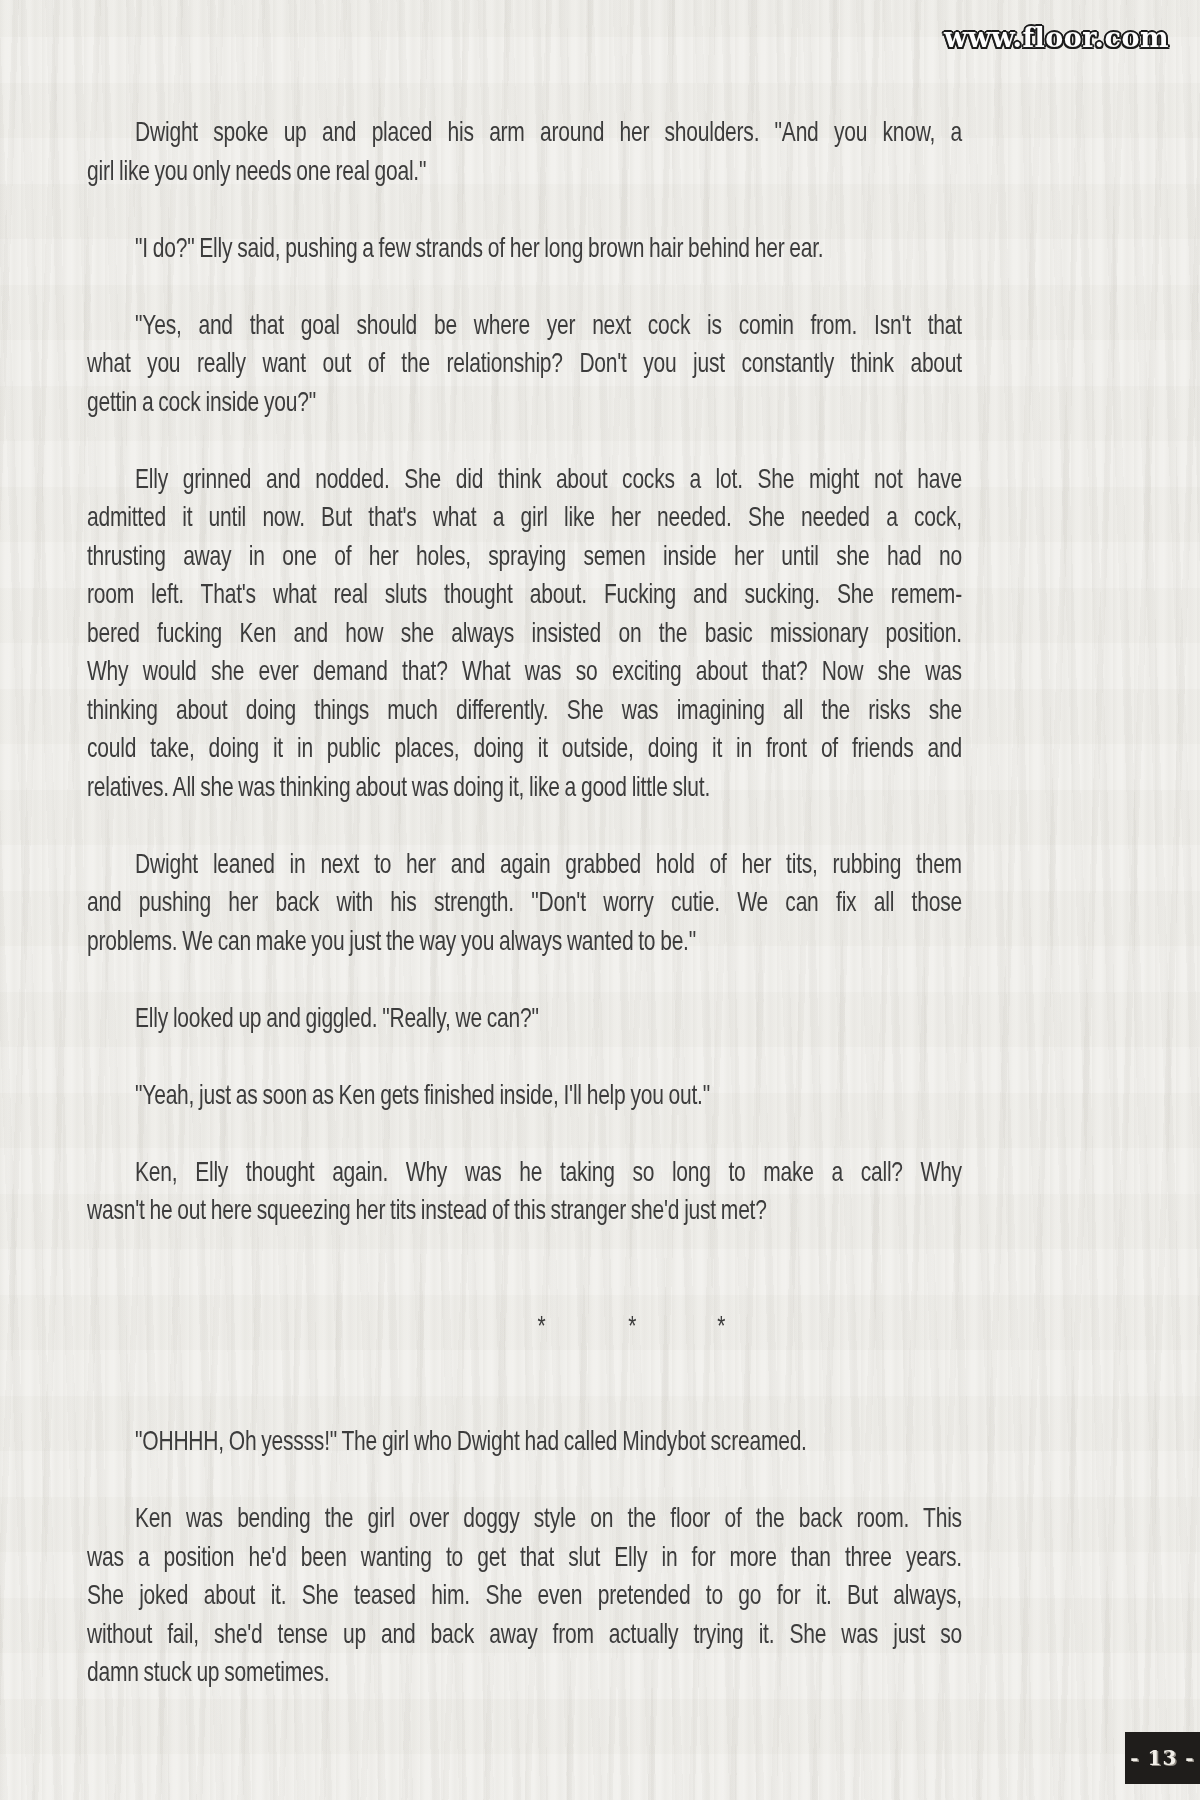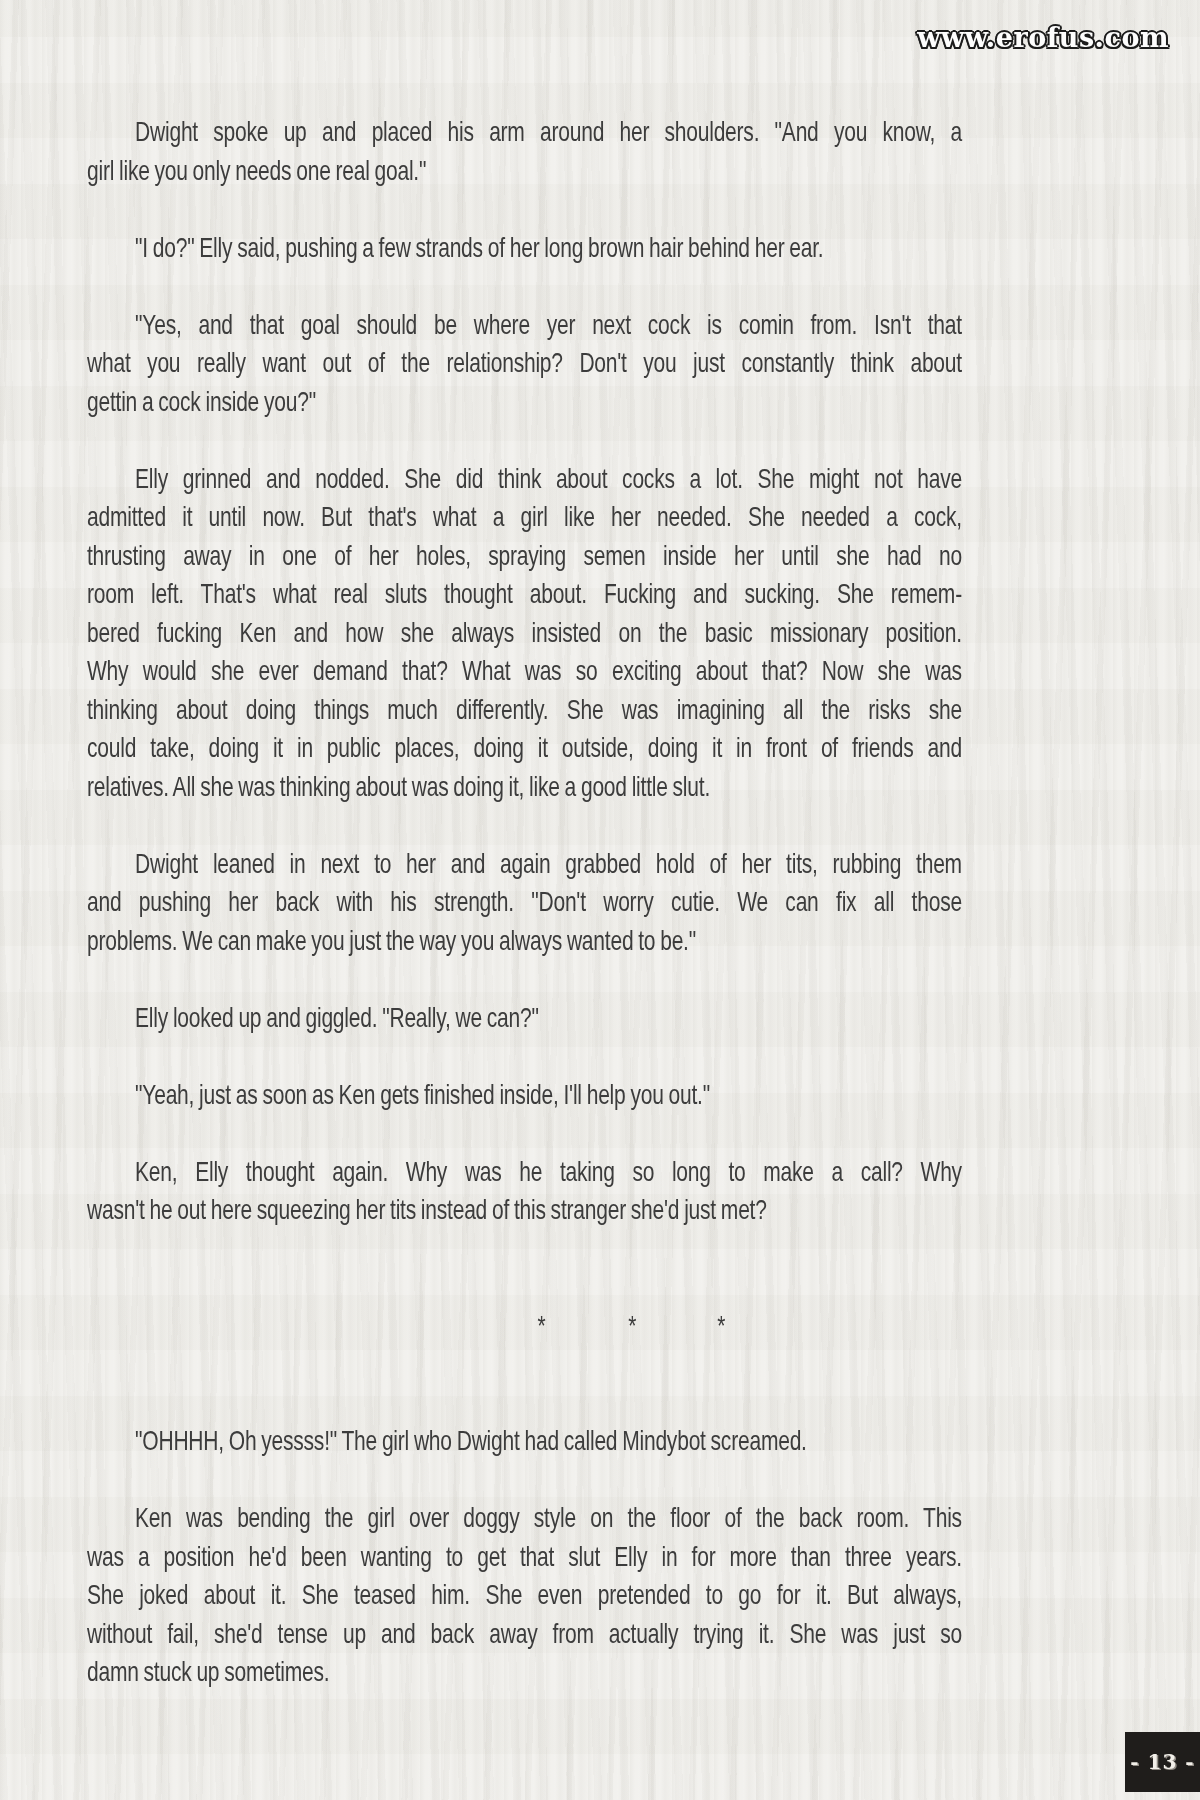--- a/index.html
+++ b/index.html
@@ -75,37 +75,37 @@
   .separator + .para { margin-top: 77px; }
   .separator .asterisk { display: inline-block; }
   .separator .asterisk:nth-child(1) { margin-left: 600px; }
   .separator .asterisk:nth-child(2) { margin-left: 110px; }
   .separator .asterisk:nth-child(3) { margin-left: 108px; }
 
   
   .page-number {
     position: absolute;
     right: 0; top: 1732px;
-    width: 75px; height: 60px;
+    width: 75px; height: 52px;
     background: #1f1d1b;
     display: flex; align-items: center; justify-content: center;
     font-family: "DejaVu Serif", "Liberation Serif", serif;
     font-weight: bold;
     font-size: 20px;
     letter-spacing: 1px;
     color: #f2efe9;
     text-shadow: 1.5px 0.5px 0 rgba(236,230,218,0.55);
   }
 </style>
 </head>
 <body>
 
 <div class="page"></div>
 
-<div class="watermark">www.erofus.com</div>
+<div class="watermark">www.floor.com</div>
 
 <div class="page-text">
     <div class="para">
       <div class="line first">Dwight spoke up and placed his arm around her shoulders. "And you know, a</div>
       <div class="line last">girl like you only needs one real goal."</div>
     </div>
     <div class="para">
       <div class="line first last">"I do?" Elly said, pushing a few strands of her long brown hair behind her ear.</div>
     </div>
     <div class="para">

